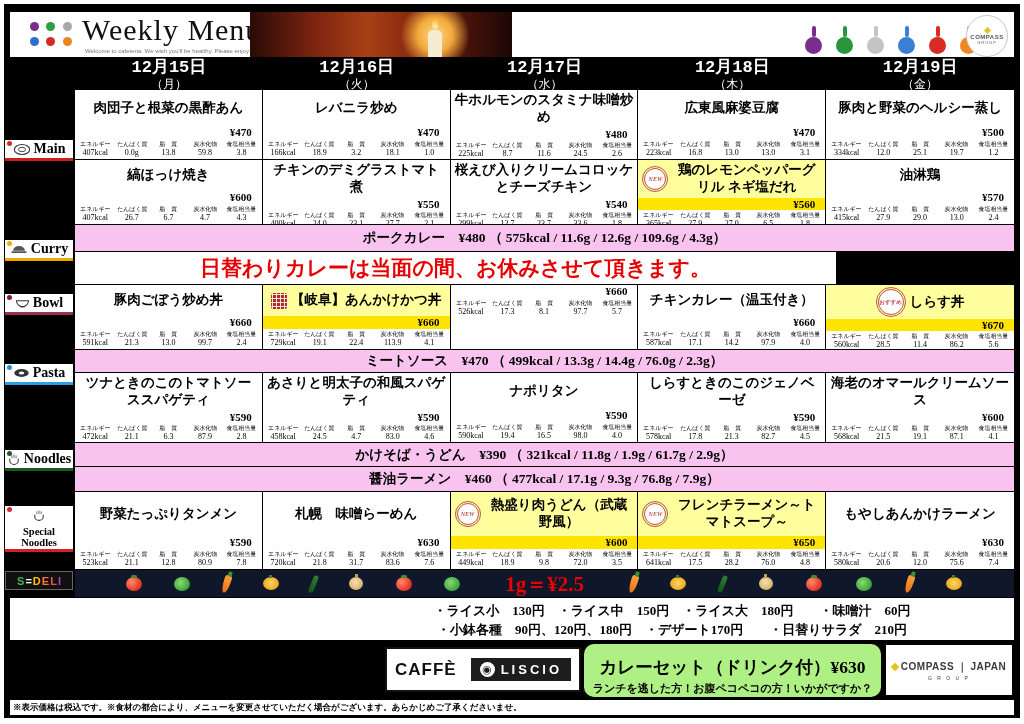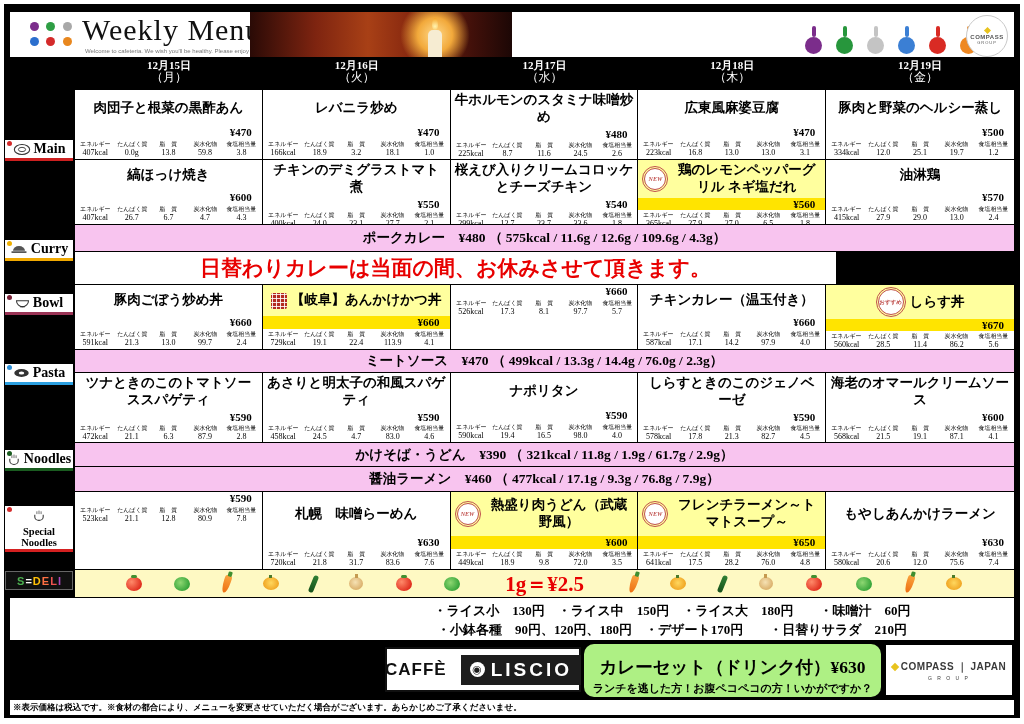--- a/index.html
+++ b/index.html
@@ -29,21 +29,21 @@
           border:1px solid #c9c9c9;display:flex;flex-direction:column;align-items:center;justify-content:center;
           font-family:"Liberation Sans","DejaVu Sans",sans-serif;color:#555;}
   .compass-top .c1{font-size:6px;letter-spacing:.5px;font-weight:bold;}
   .compass-top .c2{font-size:4px;letter-spacing:1px;}
   .compass-top .mark{width:5px;height:5px;background:#e8c31e;transform:rotate(45deg);margin-bottom:1px;}
 
   
   .daterow{position:absolute;left:75px;top:57px;width:939px;height:33px;display:grid;
            grid-template-columns:repeat(5,1fr);color:#fff;text-align:center;}
   .date-cell{padding-top:2px;}
-  .date-line{font-size:11px;font-weight:bold;line-height:1.1;}
+  .date-line{font-size:17px;font-weight:bold;line-height:1.1;font-family:Liberation Mono, monospace;}
   .day-line{font-size:12px;line-height:1.1;}
 
   
   .mrow{position:absolute;left:75px;width:939px;display:grid;grid-template-columns:repeat(5,1fr);
         background:#fff;border-bottom:1px solid #000;box-sizing:border-box;}
   .cell{border-right:1px solid #000;display:flex;flex-direction:column;background:#fff;overflow:hidden;box-sizing:border-box;}
   .cell:last-child{border-right:none;}
   .titlewrap{flex:1;display:flex;align-items:center;justify-content:center;gap:4px;padding:2px 4px;}
   .title{font-weight:bold;font-size:13.5px;text-align:center;line-height:1.25;color:#000;}
   .pricerow{text-align:right;padding-right:10px;font-weight:bold;font-size:11px;height:13px;line-height:12px;}
@@ -73,21 +73,21 @@
             display:flex;align-items:center;justify-content:center;gap:3px;padding:2px 0 1px 0;box-sizing:border-box;}
   .side-label{font-weight:bold;font-size:14px;color:#000;text-align:center;line-height:1.05;}
   .side-box.small .side-label{font-size:10.5px;}
   .corner-dot{position:absolute;left:2px;top:1px;width:5px;height:5px;border-radius:50%;}
   .side-icon{flex-shrink:0;}
   .sdeli{position:absolute;left:5px;top:571px;width:66px;height:17px;background:#101010;border:1px solid #666;
          display:flex;align-items:center;justify-content:center;gap:1px;
          font-family:"Liberation Sans","DejaVu Sans",sans-serif;font-weight:bold;font-size:11px;}
 
   
-  .deli{position:absolute;left:75px;top:570px;width:939px;height:28px;background:#fef9c3;border-bottom:1px solid #000;
+  .deli{position:absolute;left:75px;top:570px;width:939px;height:28px;background:#0f172a;border-bottom:1px solid #000;
         display:flex;box-sizing:border-box;padding:0 18px;}
   .veggies{flex:1;display:flex;align-items:center;justify-content:space-evenly;}
   .deli-rate{color:var(--red,#e80000);font-weight:bold;font-size:21px;padding:0 12px;white-space:nowrap;}
   .veg{display:inline-block;position:relative;}
   .tomato-icon{width:16px;height:14px;border-radius:50%;background:radial-gradient(circle at 35% 35%,#ff8a6a,#df2c1c 75%);}
   .tomato-icon::before{content:"";position:absolute;left:5px;top:-2px;width:6px;height:3px;background:#3f8f2f;border-radius:2px;}
   .cabbage-icon{width:16px;height:14px;border-radius:50%;background:radial-gradient(circle at 40% 40%,#8ed772,#2fa035 78%);}
   .carrot-icon{width:7px;height:18px;background:linear-gradient(#f9a43e,#ee6f12);border-radius:3px 3px 60% 60%/3px 3px 80% 80%;transform:rotate(18deg);}
   .carrot-icon::before{content:"";position:absolute;top:-4px;left:1.5px;width:4px;height:5px;background:#3f8f2f;border-radius:1px;}
   .pumpkin-icon{width:16px;height:13px;border-radius:50%;background:radial-gradient(circle at 50% 45%,#ffd75e,#efa21f 78%);}
@@ -98,21 +98,21 @@
 
   .prices{position:absolute;left:10px;top:598px;width:1004px;height:42px;background:#fff;box-sizing:border-box;
           text-align:center;padding:4px 10px 0 330px;font-weight:bold;font-size:13px;line-height:1.45;}
 
   
   .caffe-box{position:absolute;left:385px;top:647px;width:196px;height:45px;background:#fff;border:2px solid #101010;
              box-sizing:border-box;display:flex;align-items:center;justify-content:center;gap:14px;
              font-family:"Liberation Sans","DejaVu Sans",sans-serif;}
   .caffe-word{font-weight:bold;font-size:17px;letter-spacing:1px;color:#101010;}
   .liscio-badge{background:#1d1d1d;color:#fff;display:flex;align-items:center;gap:6px;padding:4px 9px;}
-  .liscio-word{font-weight:bold;font-size:19px;letter-spacing:3px;}
+  .liscio-word{font-weight:bold;font-size:13px;letter-spacing:3px;}
   .spiral{width:15px;height:15px;border-radius:50%;background:#fff;color:#1d1d1d;display:flex;align-items:center;
           justify-content:center;font-size:11px;line-height:1;}
   .green-box{position:absolute;left:584px;top:644px;width:297px;height:53px;background:var(--green,#aef084);
              border-radius:10px;text-align:center;box-sizing:border-box;padding-top:11px;}
   .green-l1{font-weight:bold;font-size:17.5px;color:#000;}
   .green-l2{font-weight:bold;font-size:11px;color:#000;margin-top:2px;}
   .compass-box{position:absolute;left:886px;top:645px;width:126px;height:50px;background:#fff;display:flex;
                flex-direction:column;align-items:center;justify-content:center;
                font-family:"Liberation Sans","DejaVu Sans",sans-serif;color:#3a3a3a;}
   .cj-row{display:flex;align-items:center;gap:3px;font-size:10px;font-weight:bold;letter-spacing:.5px;}
@@ -749,20 +749,23 @@
           <div class="nl">食塩相当量</div>
           <div class="nv">4.1</div>
         </div>
       </div>
     </div>
   </div>
 <div class="band" style="top:443px;height:24px;">かけそば・うどん　¥390 （ 321kcal / 11.8g / 1.9g / 61.7g / 2.9g）</div>
 <div class="band" style="top:467px;height:25px;">醤油ラーメン　¥460 （ 477kcal / 17.1g / 9.3g / 76.8g / 7.9g）</div>
 <div class="mrow" style="top:492px;height:78px;">
     <div class="cell">
+      <div class="titlewrap">
+        <span class="title">野菜たっぷりタンメン</span>
+      </div>
       <div class="pricerow"><span class="price">¥590</span></div>
       <div class="nutri">
         <div class="ncol">
           <div class="nl">エネルギー</div>
           <div class="nv">523kcal</div>
         </div>
         <div class="ncol">
           <div class="nl">たんぱく質</div>
           <div class="nv">21.1</div>
         </div>

